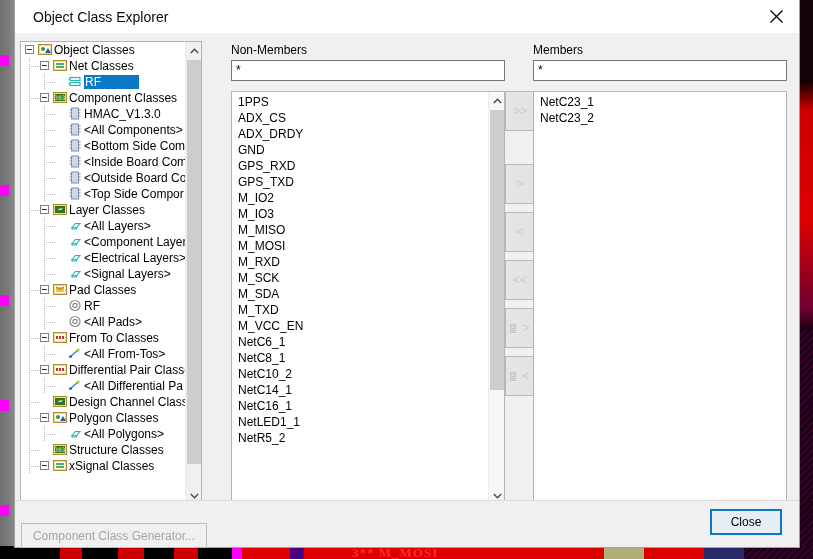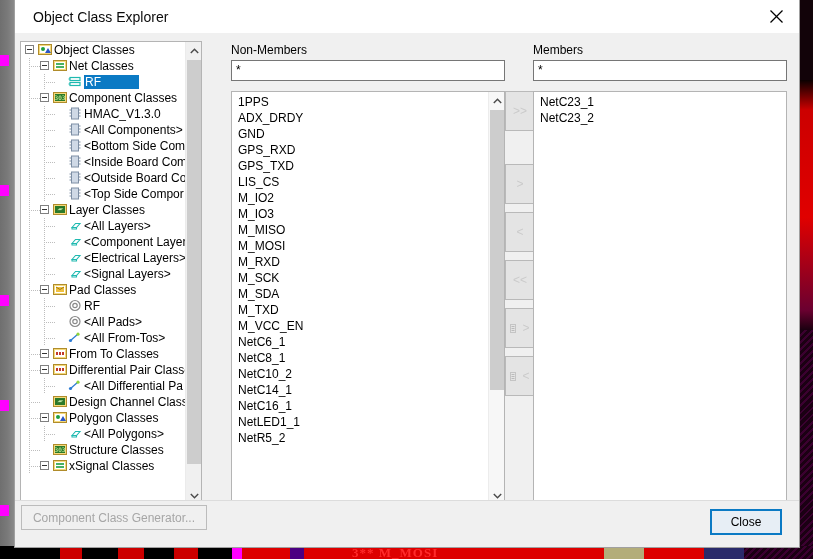--- a/index.html
+++ b/index.html
@@ -240,21 +240,21 @@
 
   
   .footer {
     position: absolute;
     left: 0; right: 0; bottom: 0; height: 46px;
     background: #f0f0f0;
     border-top: 1px solid #dcdcdc;
   }
   .gen-btn {
     position: absolute;
-    left: 6px; top: 4px;
+    left: 6px; top: 22px;
     width: 186px; height: 25px;
     background: #f0f0f0;
     border: 1px solid #bcbcbc;
     box-sizing: border-box;
     color: #a6a6a6;
     font-size: 12px;
     display: flex; align-items: center; justify-content: center;
     font-family: "Liberation Sans", sans-serif;
   }
   .close-btn {
@@ -427,32 +427,32 @@
                 <path d="M3 4 L7 6.5 L11 4" fill="none" stroke="#a07a10"></path>
               </svg></span><span class="lbl">Pad Classes</span></div>
           <div class="tree-row"><div class="guide" style="left: 8px;"></div><div class="guide" style="left: 23px;"></div><div class="guide-h" style="left: 23px; width: 11px;"></div><span style="display: inline-block; width: 47px;"></span><span class="ico"><svg width="15" height="13" viewBox="0 0 15 13">
                 <circle cx="7" cy="6.5" r="5" fill="none" stroke="#8a8a8a" stroke-width="1.2"></circle>
                 <circle cx="7" cy="6.5" r="2.2" fill="none" stroke="#8a8a8a" stroke-width="1.2"></circle>
               </svg></span><span class="lbl">RF</span></div>
           <div class="tree-row"><div class="guide" style="left: 8px;"></div><div class="guide" style="left: 23px;"></div><div class="guide-h" style="left: 23px; width: 11px;"></div><span style="display: inline-block; width: 47px;"></span><span class="ico"><svg width="15" height="13" viewBox="0 0 15 13">
                 <circle cx="7" cy="6.5" r="5" fill="none" stroke="#8a8a8a" stroke-width="1.2"></circle>
                 <circle cx="7" cy="6.5" r="2.2" fill="none" stroke="#8a8a8a" stroke-width="1.2"></circle>
               </svg></span><span class="lbl">&lt;All Pads&gt;</span></div>
+          <div class="tree-row"><div class="guide" style="left: 8px;"></div><div class="guide-h" style="left: 8px; width: 11px;"></div><div class="twisty" style="left: 19px;"></div><span style="display: inline-block; width: 32px;"></span><span class="ico"><svg width="15" height="13" viewBox="0 0 15 13">
+                <rect x="0.5" y="1.5" width="13" height="10" fill="#f5d97a" stroke="#b08c2b"></rect>
+                <rect x="2" y="3" width="10" height="7" fill="#fff"></rect>
+                <rect x="3" y="5" width="2" height="3" fill="#c0392b"></rect>
+                <rect x="6" y="5" width="2" height="3" fill="#c0392b"></rect>
+                <rect x="9" y="5" width="2" height="3" fill="#c0392b"></rect>
+              </svg></span><span class="lbl">From To Classes</span></div>
           <div class="tree-row"><div class="guide" style="left: 8px;"></div><div class="guide" style="left: 23px;"></div><div class="guide-h" style="left: 23px; width: 11px;"></div><span style="display: inline-block; width: 47px;"></span><span class="ico"><svg width="15" height="13" viewBox="0 0 15 13">
                 <line x1="2" y1="10" x2="10" y2="3" stroke="#2b7bd4" stroke-width="1.2"></line>
                 <circle cx="2.5" cy="9.5" r="1.6" fill="#2b7bd4"></circle>
                 <circle cx="10" cy="3.2" r="1.6" fill="#8fd43a"></circle>
               </svg></span><span class="lbl">&lt;All From-Tos&gt;</span></div>
-          <div class="tree-row"><div class="guide" style="left: 8px;"></div><div class="guide-h" style="left: 8px; width: 11px;"></div><div class="twisty" style="left: 19px;"></div><span style="display: inline-block; width: 32px;"></span><span class="ico"><svg width="15" height="13" viewBox="0 0 15 13">
-                <rect x="0.5" y="1.5" width="13" height="10" fill="#f5d97a" stroke="#b08c2b"></rect>
-                <rect x="2" y="3" width="10" height="7" fill="#fff"></rect>
-                <rect x="3" y="5" width="2" height="3" fill="#c0392b"></rect>
-                <rect x="6" y="5" width="2" height="3" fill="#c0392b"></rect>
-                <rect x="9" y="5" width="2" height="3" fill="#c0392b"></rect>
-              </svg></span><span class="lbl">From To Classes</span></div>
           <div class="tree-row"><div class="guide" style="left: 8px;"></div><div class="guide-h" style="left: 8px; width: 11px;"></div><div class="twisty" style="left: 19px;"></div><span style="display: inline-block; width: 32px;"></span><span class="ico"><svg width="15" height="13" viewBox="0 0 15 13">
                 <rect x="0.5" y="1.5" width="13" height="10" fill="#f5d97a" stroke="#b08c2b"></rect>
                 <rect x="2" y="3" width="10" height="7" fill="#fff"></rect>
                 <rect x="3" y="5" width="2" height="3" fill="#c0392b"></rect>
                 <rect x="6" y="5" width="2" height="3" fill="#c0392b"></rect>
                 <rect x="9" y="5" width="2" height="3" fill="#c0392b"></rect>
               </svg></span><span class="lbl">Differential Pair Classe</span></div>
           <div class="tree-row"><div class="guide" style="left: 8px;"></div><div class="guide" style="left: 23px;"></div><div class="guide-h" style="left: 23px; width: 11px;"></div><span style="display: inline-block; width: 47px;"></span><span class="ico"><svg width="15" height="13" viewBox="0 0 15 13">
                 <line x1="2" y1="10" x2="10" y2="3" stroke="#2b7bd4" stroke-width="1.2"></line>
                 <circle cx="2.5" cy="9.5" r="1.6" fill="#2b7bd4"></circle>
@@ -499,25 +499,25 @@
         </div>
       </div>
     </div>
 
     <div class="col-label" style="left:216px; top:10px;">Non-Members</div>
     <div class="filter-box" style="left:216px; top:27px; width:274px;" title="*">*</div>
 
     <div class="listbox" style="left:216px; top:58px; width:274px; height:414px;">
       <div class="inner" id="nonmembers-list">
           <div class="list-item">1PPS</div>
+          <div class="list-item">ADX_CS</div>
           <div class="list-item">ADX_DRDY</div>
           <div class="list-item">GND</div>
           <div class="list-item">GPS_RXD</div>
           <div class="list-item">GPS_TXD</div>
-          <div class="list-item">LIS_CS</div>
           <div class="list-item">M_IO2</div>
           <div class="list-item">M_IO3</div>
           <div class="list-item">M_MISO</div>
           <div class="list-item">M_MOSI</div>
           <div class="list-item">M_RXD</div>
           <div class="list-item">M_SCK</div>
           <div class="list-item">M_SDA</div>
           <div class="list-item">M_TXD</div>
           <div class="list-item">M_VCC_EN</div>
           <div class="list-item">NetC6_1</div>

